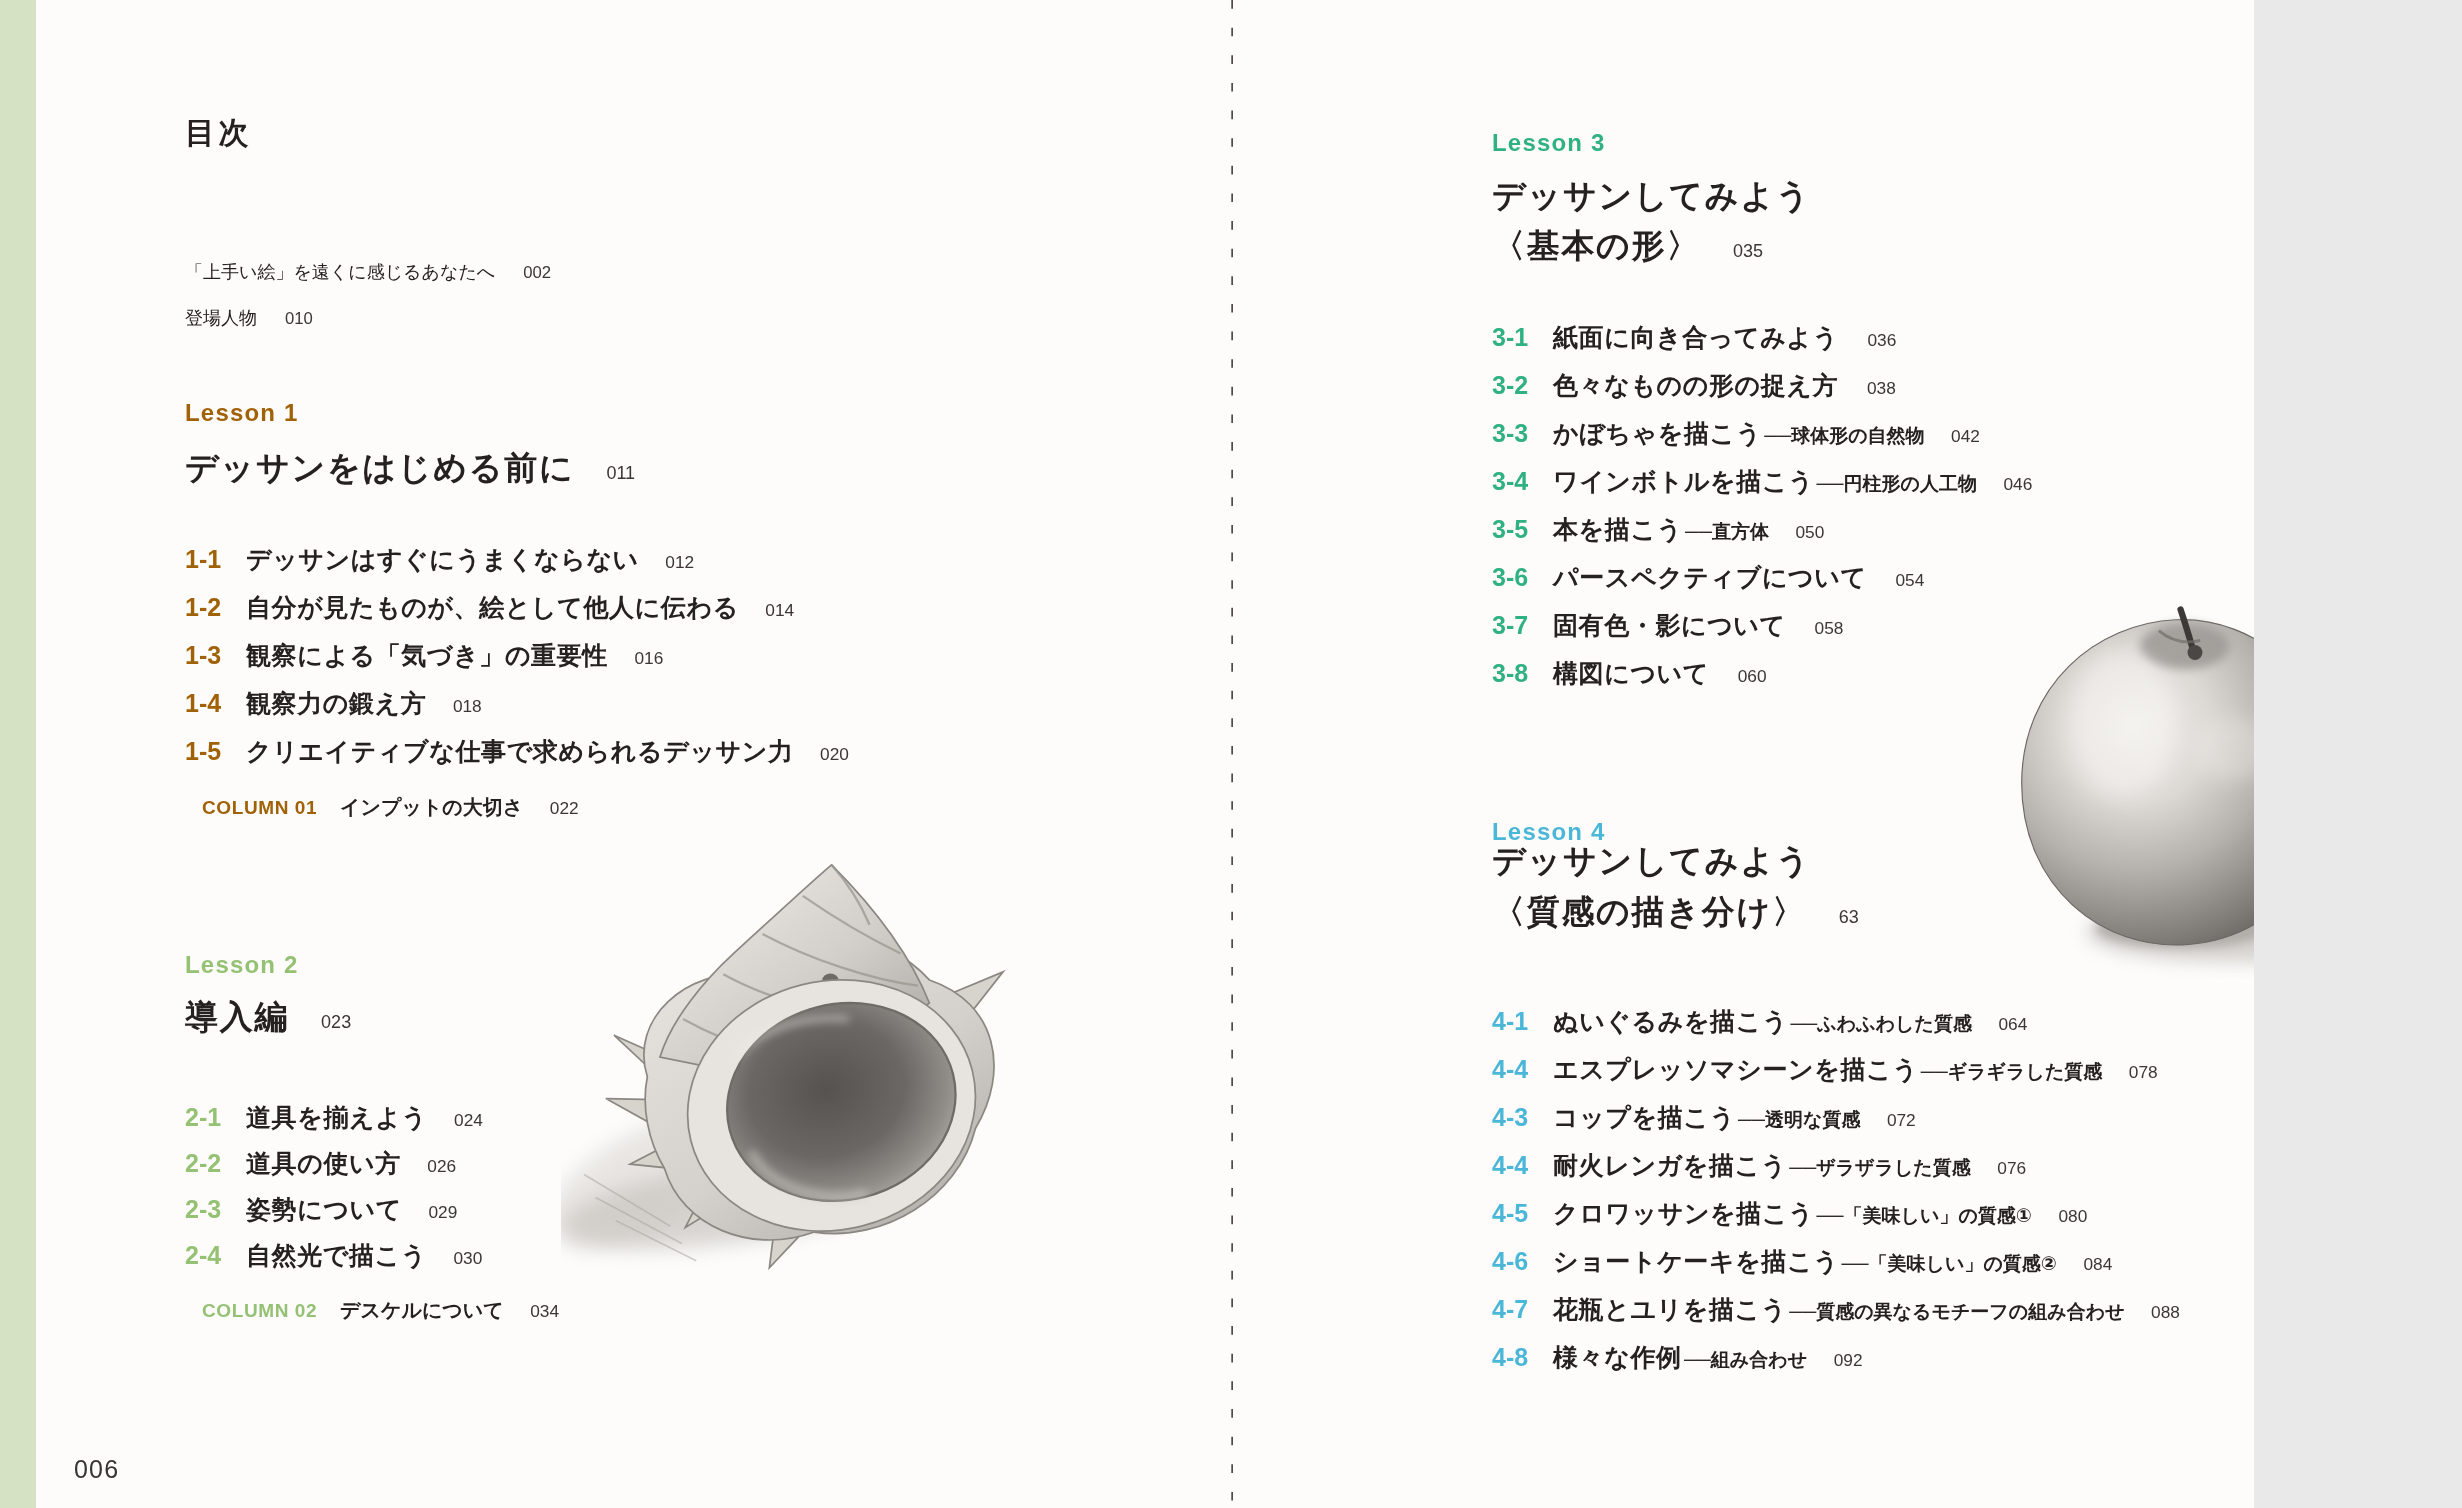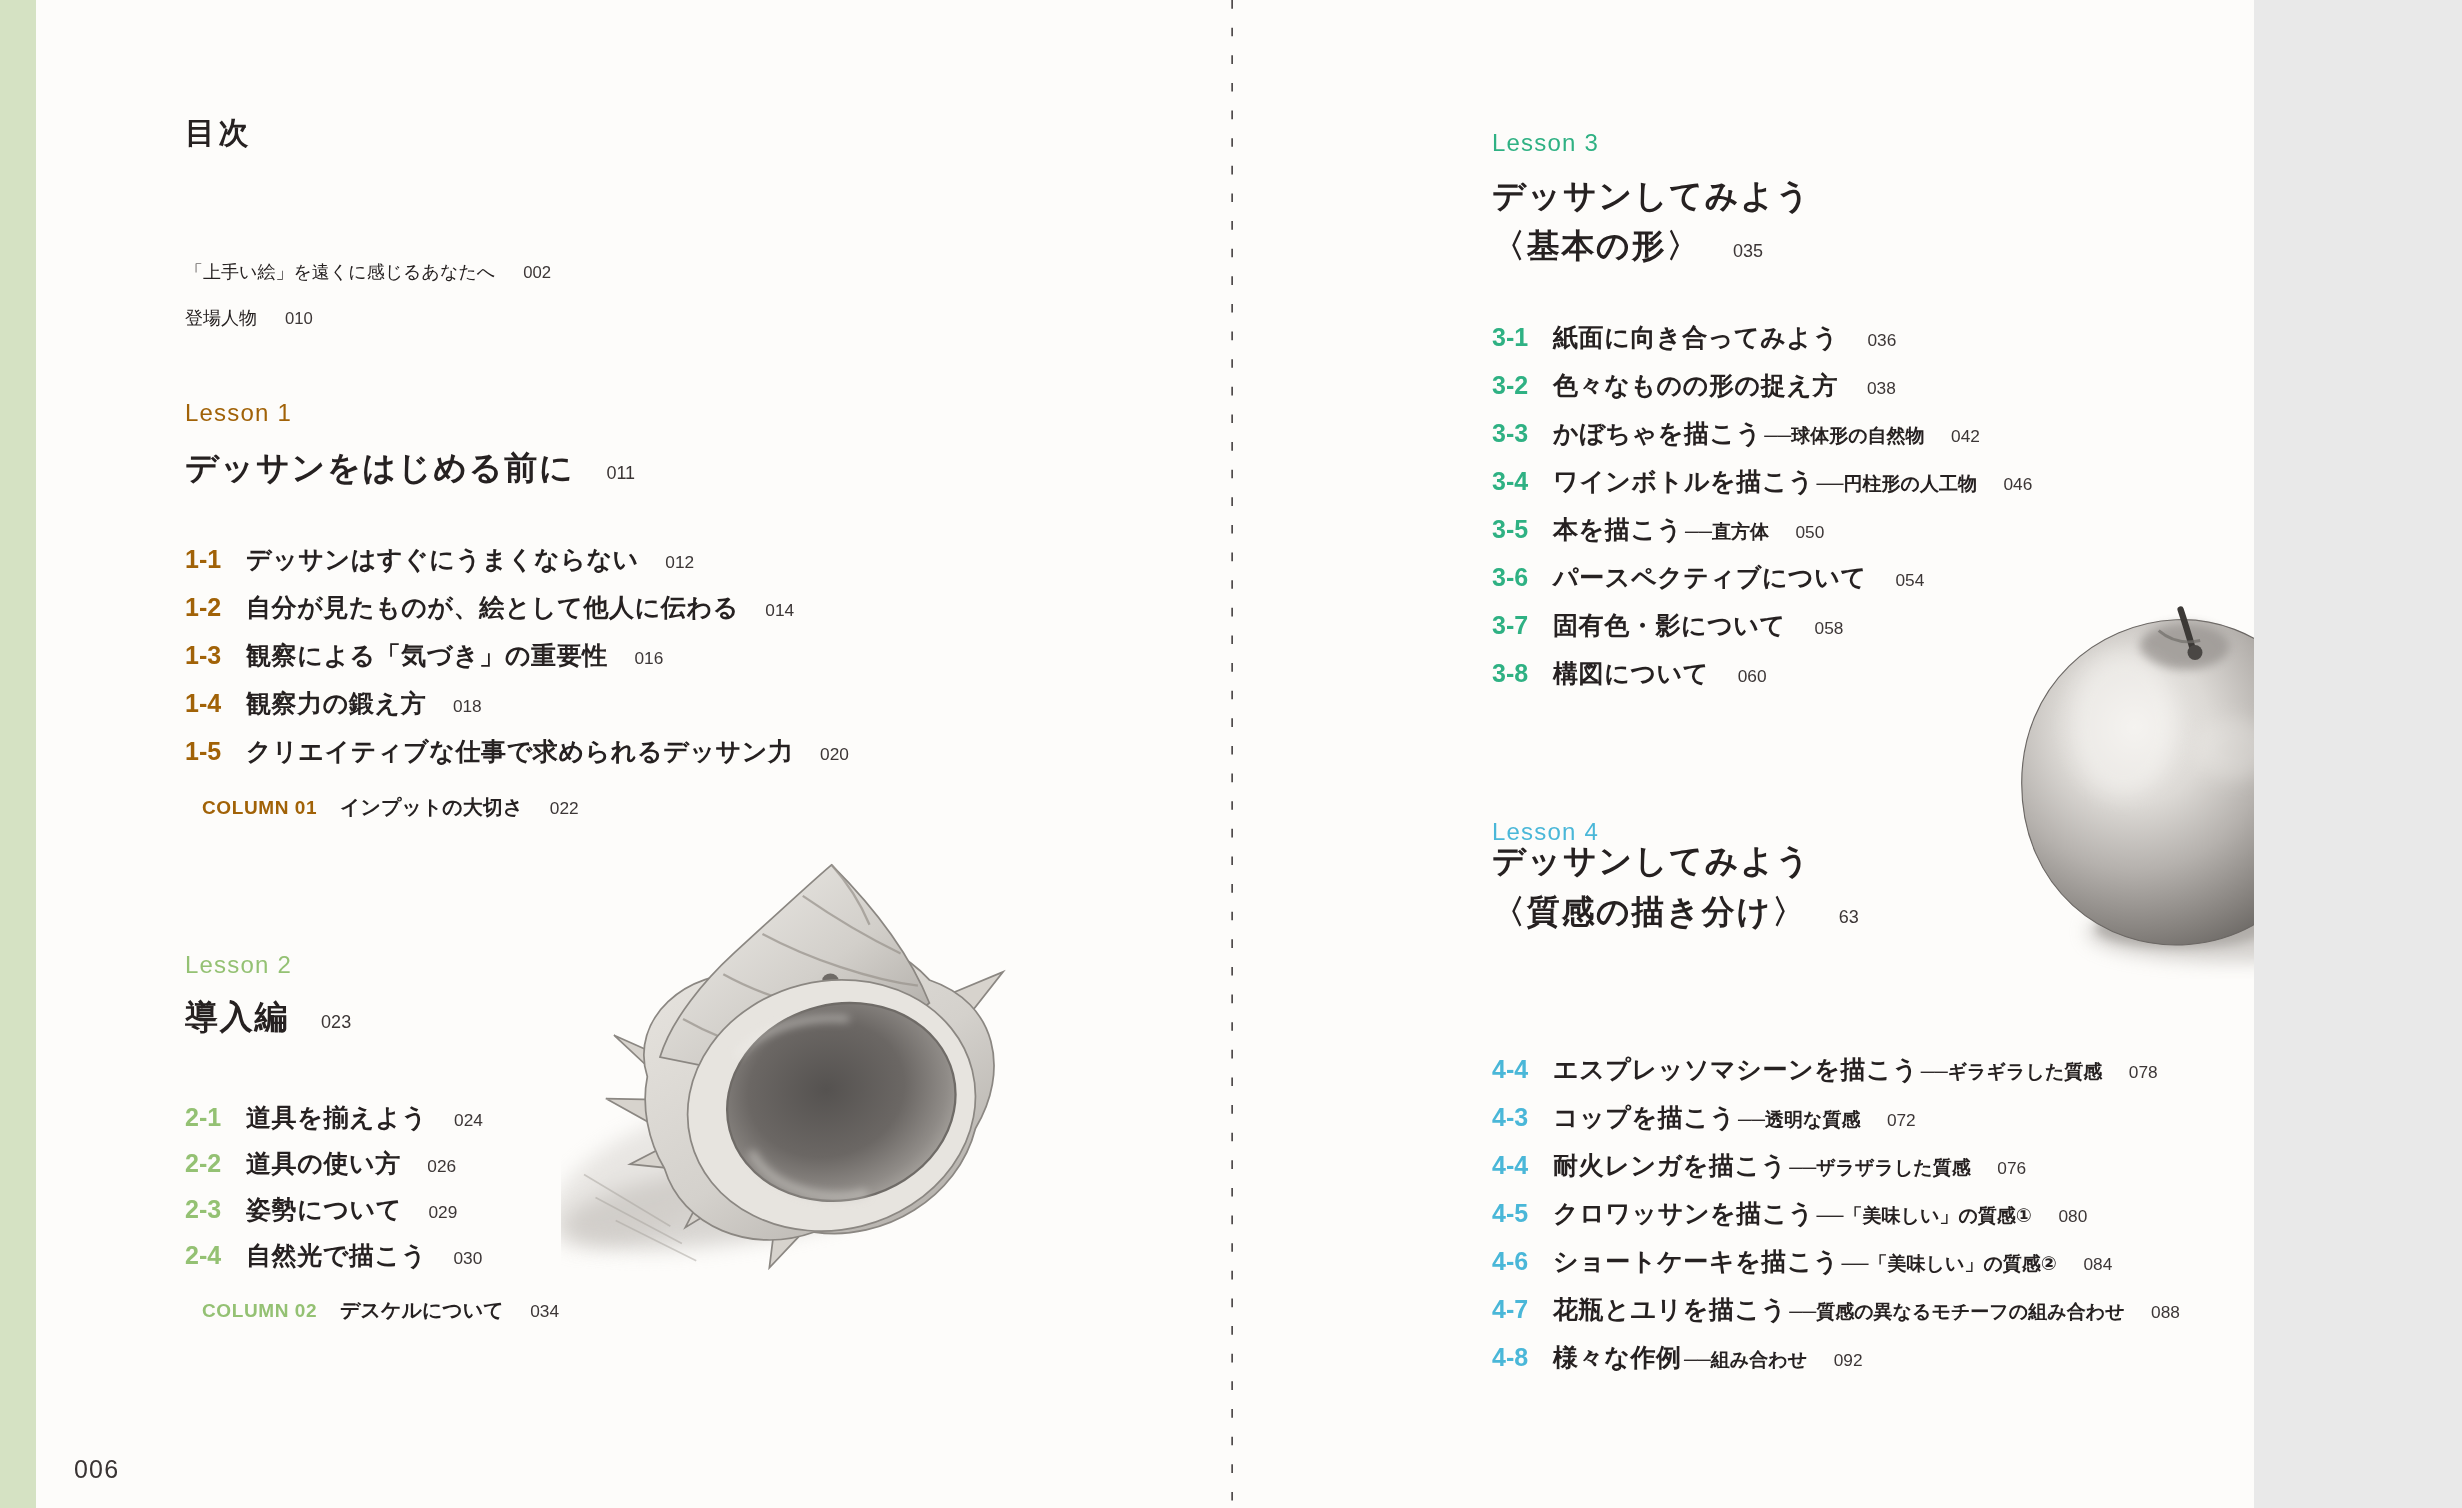--- a/index.html
+++ b/index.html
@@ -7,21 +7,21 @@
     position:relative;width:2254px;height:1508px;overflow:hidden;
     background:#fdfcfa;color:#262121;
     font-family:"Liberation Sans","DejaVu Sans",sans-serif;
   }
   .sidebar{position:absolute;left:0;top:0;width:36px;height:1508px;background:#d5e2c3;}
   .divider{position:absolute;left:1231px;top:0;width:2.3px;height:1508px;}
   .toc-title{position:absolute;left:185px;top:113px;font-size:30px;font-weight:700;letter-spacing:3.5px;}
   .fm-row{position:absolute;left:185px;display:flex;align-items:baseline;white-space:nowrap;}
   .fm-ttl{font-size:18px;font-weight:500;}
   .fm-pg{font-size:16.7px;margin-left:28px;color:#3c3636;}
-  .lesson-label{position:absolute;font-size:24px;font-weight:400;letter-spacing:1.2px;}
+  .lesson-label{position:absolute;font-size:24px;font-weight:700;letter-spacing:1.2px;}
   .lesson-title{position:absolute;display:flex;align-items:baseline;white-space:nowrap;}
   .lesson-title .lt{font-size:33px;font-weight:700;letter-spacing:1.7px;}
   .lesson-title .lt-pg{font-size:18px;color:#3c3636;margin-left:32px;font-weight:400;}
   .row{position:absolute;display:flex;align-items:baseline;white-space:nowrap;}
   .row.lft{left:185px;justify-content:center;}
   .row.rgt{left:1492px;}
   .no{flex:0 0 61px;font-size:25px;font-weight:700;}
   .ttl{font-size:25px;font-weight:700;letter-spacing:0.6px;}
   .sub{font-size:19px;font-weight:700;margin-left:2.3px;}
   .pg{font-size:17.3px;color:#3c3636;margin-left:26.5px;font-weight:400;}
@@ -241,20 +241,26 @@
 
   <div class="lesson-label c4" style="left:1492px;top:794px">Lesson 4</div>
   <div class="lesson-title" style="left:1492px;top:839px">
     <span class="lt">デッサンしてみよう</span>
   </div>
   <div class="lesson-title" style="left:1492px;top:890px">
     <span class="lt">〈質感の描き分け〉</span>
     <span class="lt-pg">63</span>
   </div>
 
+  <div class="row rgt" style="top:983px">
+    <span class="no c4">4-1</span>
+    <span class="ttl">ぬいぐるみを描こう</span>
+    <span class="sub">──ふわふわした質感</span>
+    <span class="pg">064</span>
+  </div>
   <div class="row rgt" style="top:1031px">
     <span class="no c4">4-4</span>
     <span class="ttl">エスプレッソマシーンを描こう</span>
     <span class="sub">──ギラギラした質感</span>
     <span class="pg">078</span>
   </div>
   <div class="row rgt" style="top:1079px">
     <span class="no c4">4-3</span>
     <span class="ttl">コップを描こう</span>
     <span class="sub">──透明な質感</span>

